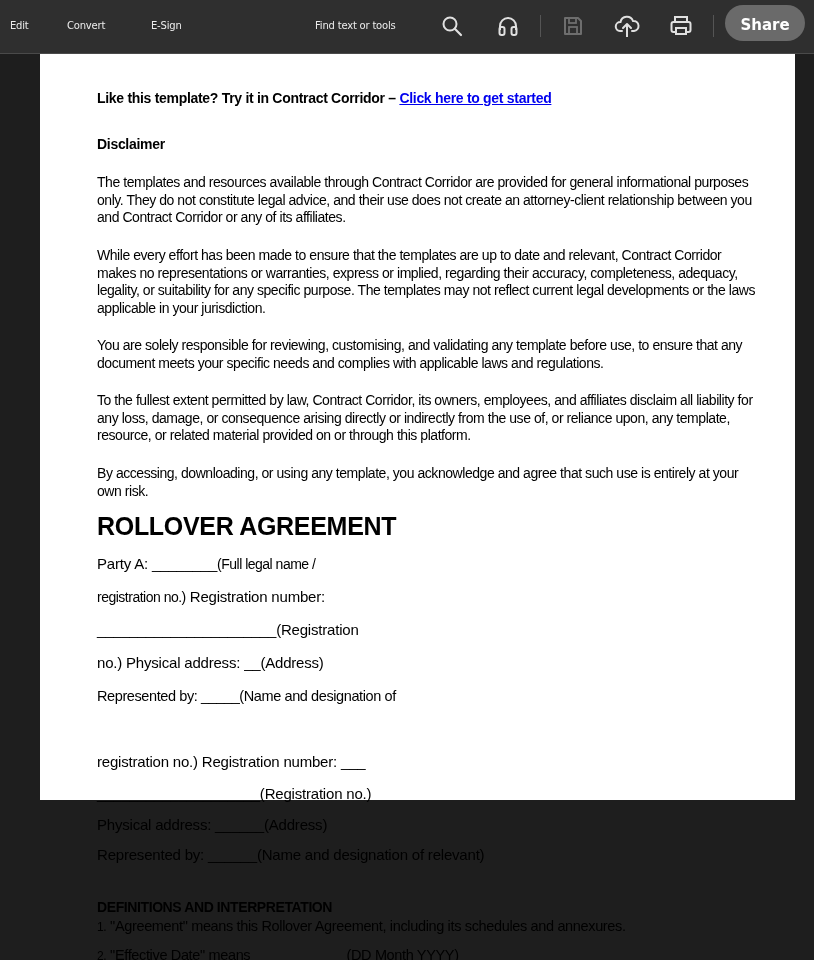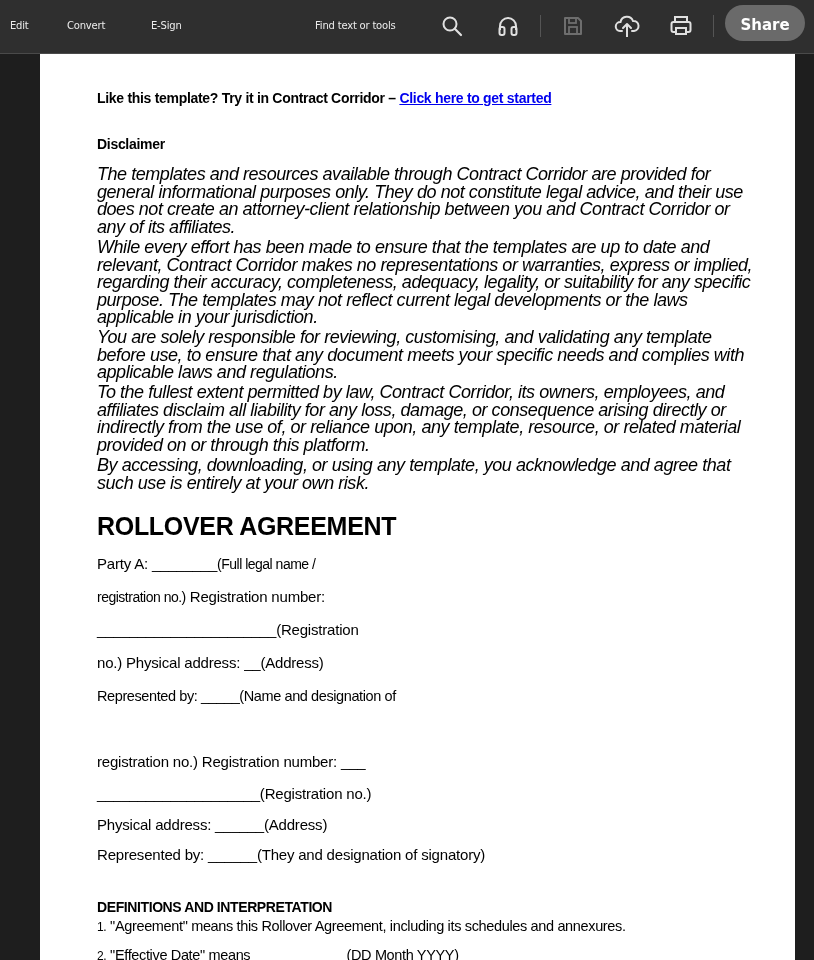--- a/index.html
+++ b/index.html
@@ -2,26 +2,26 @@
 <html><head>
 <meta charset="utf-8">
 <style>
   html, body { margin:0; padding:0; }
   body { width:814px; height:960px; overflow:hidden; background:#1e1e1e; position:relative; font-family:"Liberation Sans", sans-serif; }
   .toolbar { position:absolute; left:0; top:0; width:814px; height:53px; background:#2f2f2f; border-bottom:1px solid #4a4a4a; color:#e8e8e8; }
   .tb-item { position:absolute; top:0; height:53px; line-height:51px; font-family:"DejaVu Sans", sans-serif; font-size:10px; color:#ececec; cursor:pointer; letter-spacing:-0.2px; }
   .tb-icon { position:absolute; top:12px; width:28px; height:28px; display:flex; align-items:center; justify-content:center; cursor:pointer; }
   .tb-sep { position:absolute; top:15px; width:1px; height:22px; background:#555; }
   .share { position:absolute; left:725px; top:5px; width:80px; height:36px; border-radius:20px; background:#6a6a6a; color:#fff; font-family:"DejaVu Sans", sans-serif; font-weight:bold; font-size:15px; line-height:40px; text-align:center; cursor:pointer; }
-  .page { position:absolute; left:40px; top:54px; width:755px; height:906px; background:#fff; color:#000; }
+  .page { position:absolute; left:40px; top:54px; width:755px; height:746px; background:#fff; color:#000; }
   .page .c { position:absolute; left:57px; width:660px; }
   .banner { top:36px; font-size:14px; font-weight:bold; font-family:"Liberation Sans", sans-serif; letter-spacing:-0.3px; }
   .banner a { color:#0000ee; text-decoration:underline; cursor:pointer; }
   .disc-title { top:74px; font-size:14px; font-weight:bold; letter-spacing:-0.3px;margin-top:8px; }
-  .para { font-size:18px; font-style:italic; line-height:17.6px; letter-spacing:-0.45px; }
+  .para { font-size:14px; line-height:17.6px; letter-spacing:-0.45px;margin-top:8px; }
   .h1 { top:458px; font-size:25px; font-weight:bold; letter-spacing:-0.3px; }
   .line { font-size:15px; letter-spacing:-0.2px; white-space:nowrap; }
   .line .sm { font-size:14px; letter-spacing:-0.5px; }
   .defs { top:800px; font-size:14px; font-weight:bold; letter-spacing:-0.4px;margin-top:45px; }
   .item { font-size:15px; letter-spacing:-0.3px; white-space:nowrap; }
   .item .num { font-size:12px; }
 </style>
 </head>
 <body>
 
@@ -81,18 +81,18 @@
   <div class="c h1">ROLLOVER AGREEMENT</div>
 
   <div class="c line" style="top:501px"><span>Party A: ________</span><span class="sm">(Full legal name /</span></div>
   <div class="c line" style="top:534px"><span class="sm">registration no.)</span><span> Registration number:</span></div>
   <div class="c line" style="top:567px">______________________(Registration</div>
   <div class="c line" style="top:600px">no.) Physical address: __(Address)</div>
   <div class="c line" style="top:633px"><span style="font-size:14.5px;letter-spacing:-0.4px">Represented by: _____(Name and designation of</span></div>
   <div class="c line" style="top:699px">registration no.) Registration number: ___</div>
   <div class="c line" style="top:731px">____________________(Registration no.)</div>
   <div class="c line" style="top:762px">Physical address: ______(Address)</div>
-  <div class="c line" style="top:792px">Represented by: ______(They and designation of signatory)</div>
+  <div class="c line" style="top:792px">Represented by: ______(Name and designation of relevant)</div>
 
   <div class="c defs">DEFINITIONS AND INTERPRETATION</div>
   <div class="c item" style="top:863px"><span class="num">1.</span><span style="font-size:14.5px;letter-spacing:-0.35px"> "Agreement" means this Rollover Agreement, including its schedules and annexures.</span></div>
   <div class="c item" style="top:892px"><span class="num">2.</span><span style="font-size:14.5px;letter-spacing:-0.35px"> "Effective Date" means ____________(DD Month YYYY)</span></div>
 </div>
 
 </body></html>

